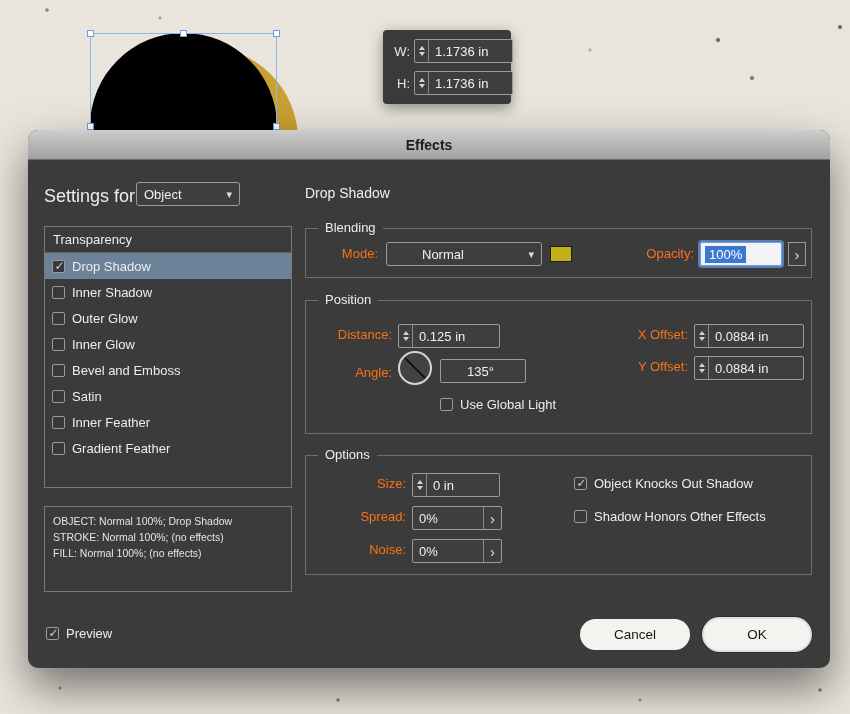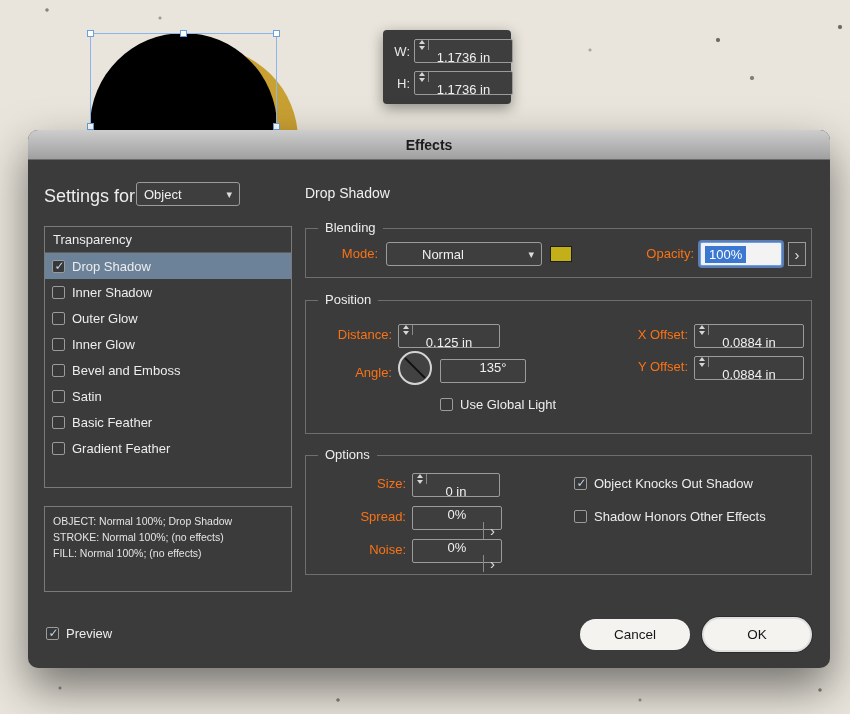--- a/index.html
+++ b/index.html
@@ -32,21 +32,21 @@
 
   
   .tpanel { position:absolute; left:383px; top:30px; width:128px; height:74px; background:#3b3b3b;
             border-radius:4px; box-shadow:0 4px 14px rgba(0,0,0,.4); }
   .tp-row { position:absolute; left:7px; display:flex; align-items:center; gap:4px; }
   .tp-row.r1 { top:9px; } .tp-row.r2 { top:41px; }
   .tp-lbl { width:20px; text-align:right; color:#e8e8e8; font-size:13px; }
 
   
   .combo { display:flex; align-items:center; height:24px; background:#3e3e3e; border:1px solid #9b9b9b;
-           border-radius:2px; color:#f0f0f0; font-size:13px;flex-direction:column; }
+           border-radius:2px; color:#f0f0f0; font-size:13px; }
   .stepper { width:14px; align-self:stretch; display:flex; flex-direction:column; align-items:center;
              justify-content:center; gap:2px; border-right:1px solid #8a8a8a; }
   .tri-up { width:0; height:0; border-left:3.5px solid transparent; border-right:3.5px solid transparent;
             border-bottom:4.5px solid #d6d6d6; }
   .tri-down { width:0; height:0; border-left:3.5px solid transparent; border-right:3.5px solid transparent;
               border-top:4.5px solid #d6d6d6; }
   .combo .val { padding:0 6px; white-space:nowrap; }
   .arrow-seg { margin-left:auto; align-self:stretch; width:18px; display:flex; align-items:center;
                justify-content:center; border-left:1px solid #8a8a8a; color:#e0e0e0; font-size:15px; }
   .dropdown { display:flex; align-items:center; height:24px; background:#3e3e3e; border:1px solid #9b9b9b;
@@ -206,21 +206,21 @@
       <div class="effect-item">
         <span class="cb"></span>
         <span>Bevel and Emboss</span>
       </div>
       <div class="effect-item">
         <span class="cb"></span>
         <span>Satin</span>
       </div>
       <div class="effect-item">
         <span class="cb"></span>
-        <span>Basic Feather</span>
+        <span>Inner Feather</span>
       </div>
       <div class="effect-item">
         <span class="cb"></span>
         <span>Gradient Feather</span>
       </div>
     </div>
 
     <div class="summary-box">
       <div>OBJECT: Normal 100%; Drop Shadow</div>
       <div>STROKE: Normal 100%; (no effects)</div>

